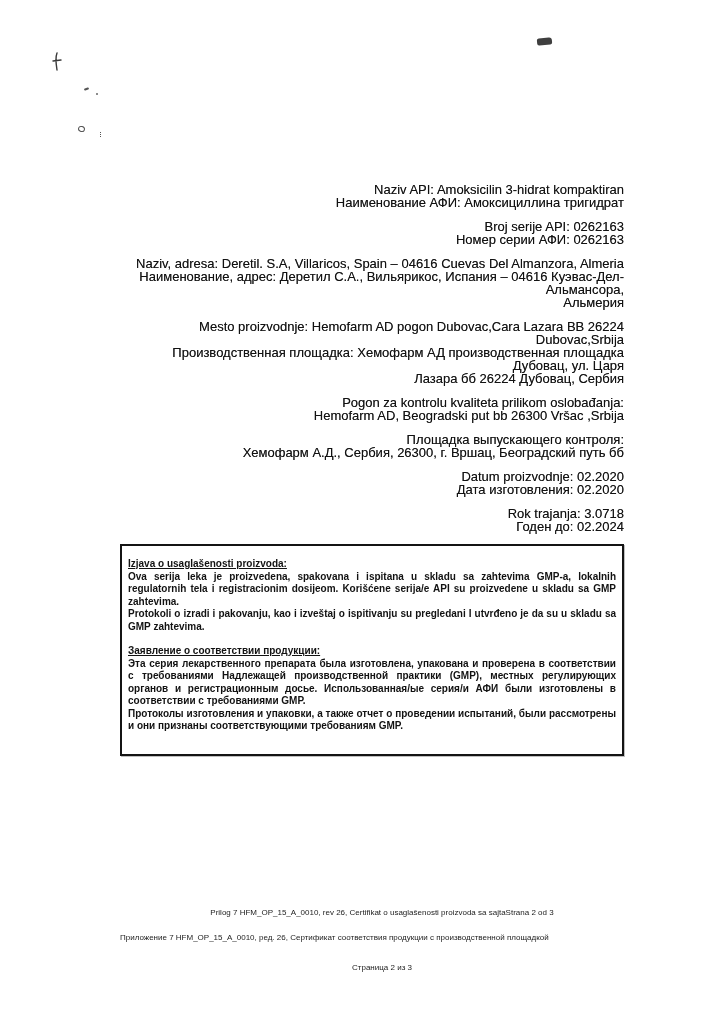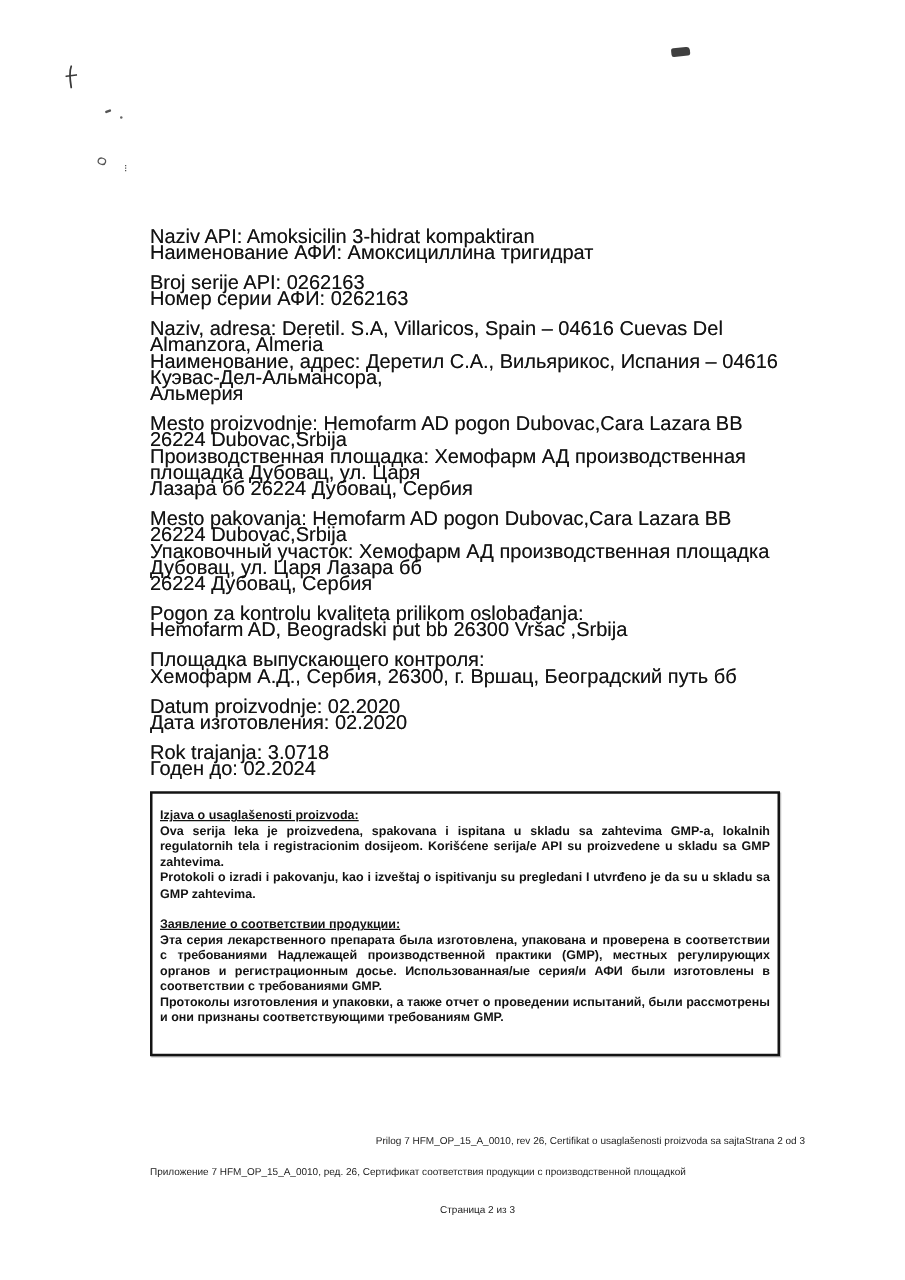--- a/index.html
+++ b/index.html
@@ -15,24 +15,25 @@
 
   
   .content {
     position: absolute;
     top: 183px;
     left: 120px;
     width: 504px;
   }
   .field {
     margin: 0 0 11px 0;
-    font-size: 16px;
+    font-size: 13px;
     line-height: 13px;
     white-space: pre-line;
     text-shadow: 0 0 0.5px rgba(0,0,0,0.55);
+    text-align: right;
   }
 
   
   .decl-box {
     margin-top: 5px;
     border: 2px solid #141414;
     padding: 12px 6px 5px 6px;
     box-shadow: 1px 1px 0 rgba(0,0,0,0.25);
   }
   .decl-heading {
@@ -57,21 +58,21 @@
     position: absolute;
     left: 120px;
     top: 908px;
     width: 524px;
     font-size: 8px;
     line-height: 10px;
     color: #1c1c1c;
   }
   .footer-row1 {
     display: flex;
-    justify-content: flex-end;
+    justify-content: center;
     align-items: baseline;
   }
   .footer-row2 { margin-top: 15px; }
   .footer-page2 { text-align: center; margin-top: 20px; }
 
   
   .artifact { position: absolute; pointer-events: none; }
   .pen-mark { left: 50px; top: 52px; }
   .smudge {
     left: 537px; top: 38px;
@@ -104,23 +105,20 @@
     <p class="field">Naziv API: Amoksicilin 3-hidrat kompaktiran
 Наименование АФИ: Амоксициллина тригидрат</p>
     <p class="field">Broj serije API: 0262163
 Номер серии АФИ: 0262163</p>
     <p class="field">Naziv, adresa: Deretil. S.A, Villaricos, Spain – 04616 Cuevas Del Almanzora, Almeria
 Наименование, адрес: Деретил С.А., Вильярикос, Испания – 04616 Куэвас-Дел-Альмансора,
 Альмерия</p>
     <p class="field">Mesto proizvodnje: Hemofarm AD pogon Dubovac,Cara Lazara BB 26224 Dubovac,Srbija
 Производственная площадка: Хемофарм АД производственная площадка Дубовац, ул. Царя
 Лазара бб 26224 Дубовац, Сербия</p>
-    <p class="field">Mesto pakovanja: Hemofarm AD pogon Dubovac,Cara Lazara BB 26224 Dubovac,Srbija
-Упаковочный участок: Хемофарм АД производственная площадка Дубовац, ул. Царя Лазара бб
-26224 Дубовац, Сербия</p>
     <p class="field">Pogon za kontrolu kvaliteta prilikom oslobađanja:
 Hemofarm AD, Beogradski put bb 26300 Vršac ,Srbija</p>
     <p class="field">Площадка выпускающего контроля:
 Хемофарм А.Д., Сербия, 26300, г. Вршац, Београдский путь бб</p>
     <p class="field">Datum proizvodnje: 02.2020
 Дата изготовления: 02.2020</p>
     <p class="field">Rok trajanja: 3.0718
 Годен до: 02.2024</p>
 
     <section class="decl-box">

